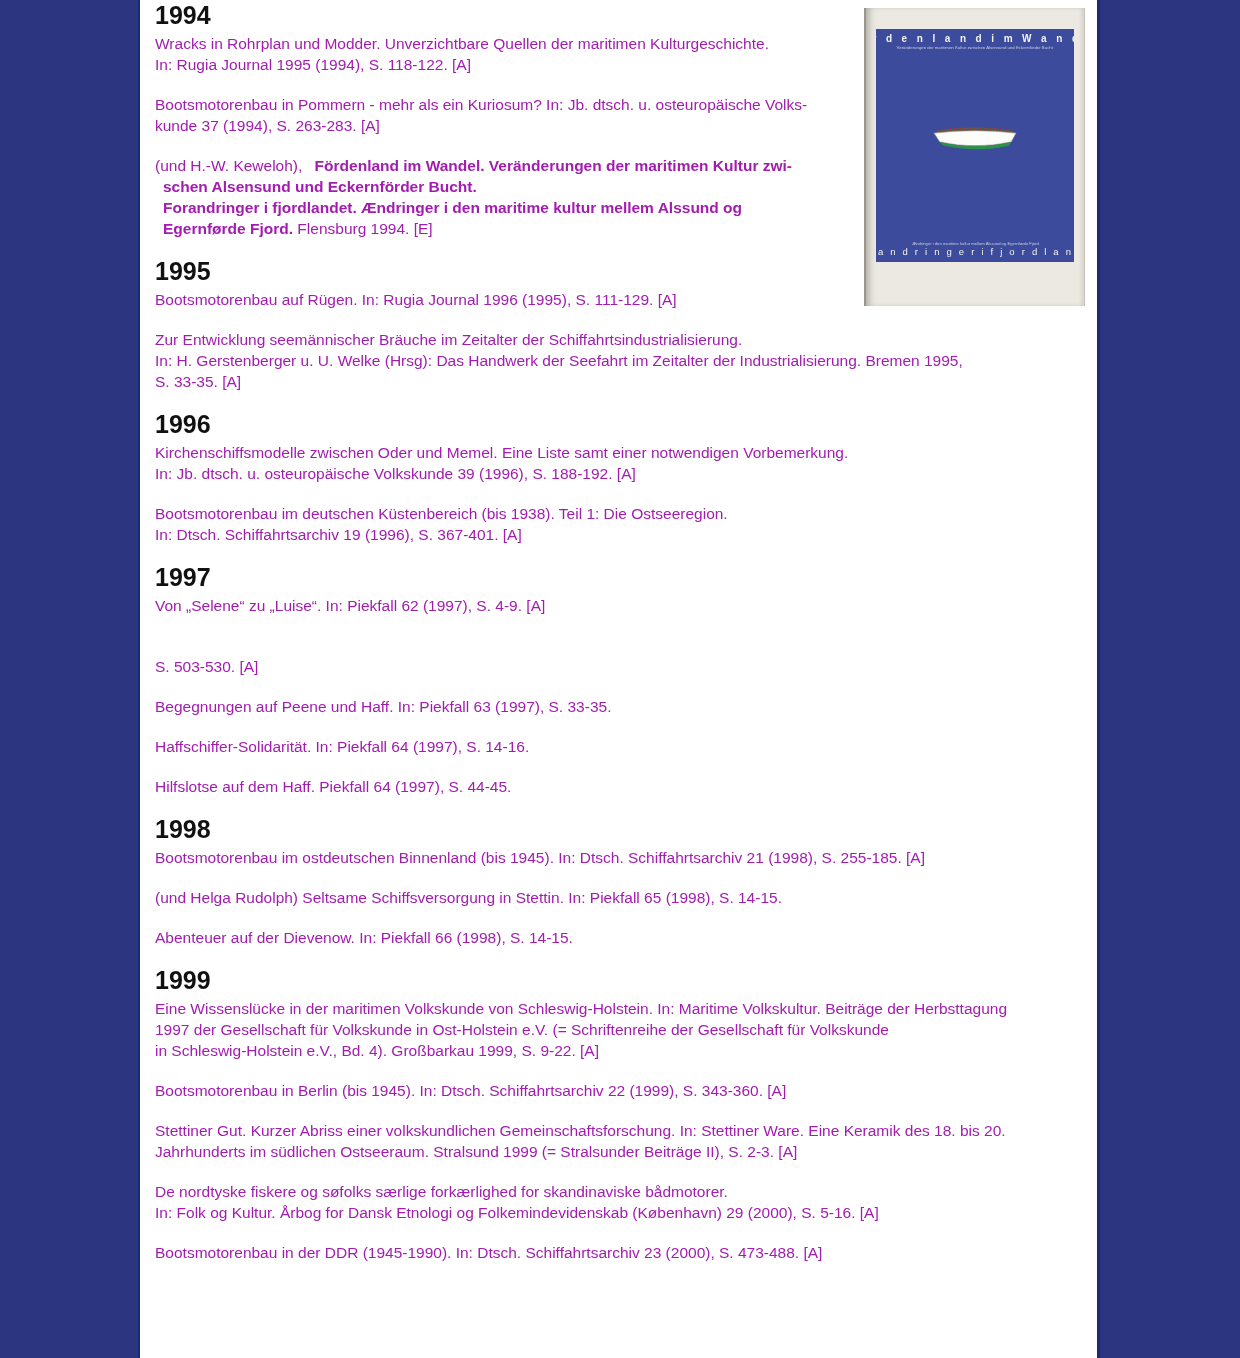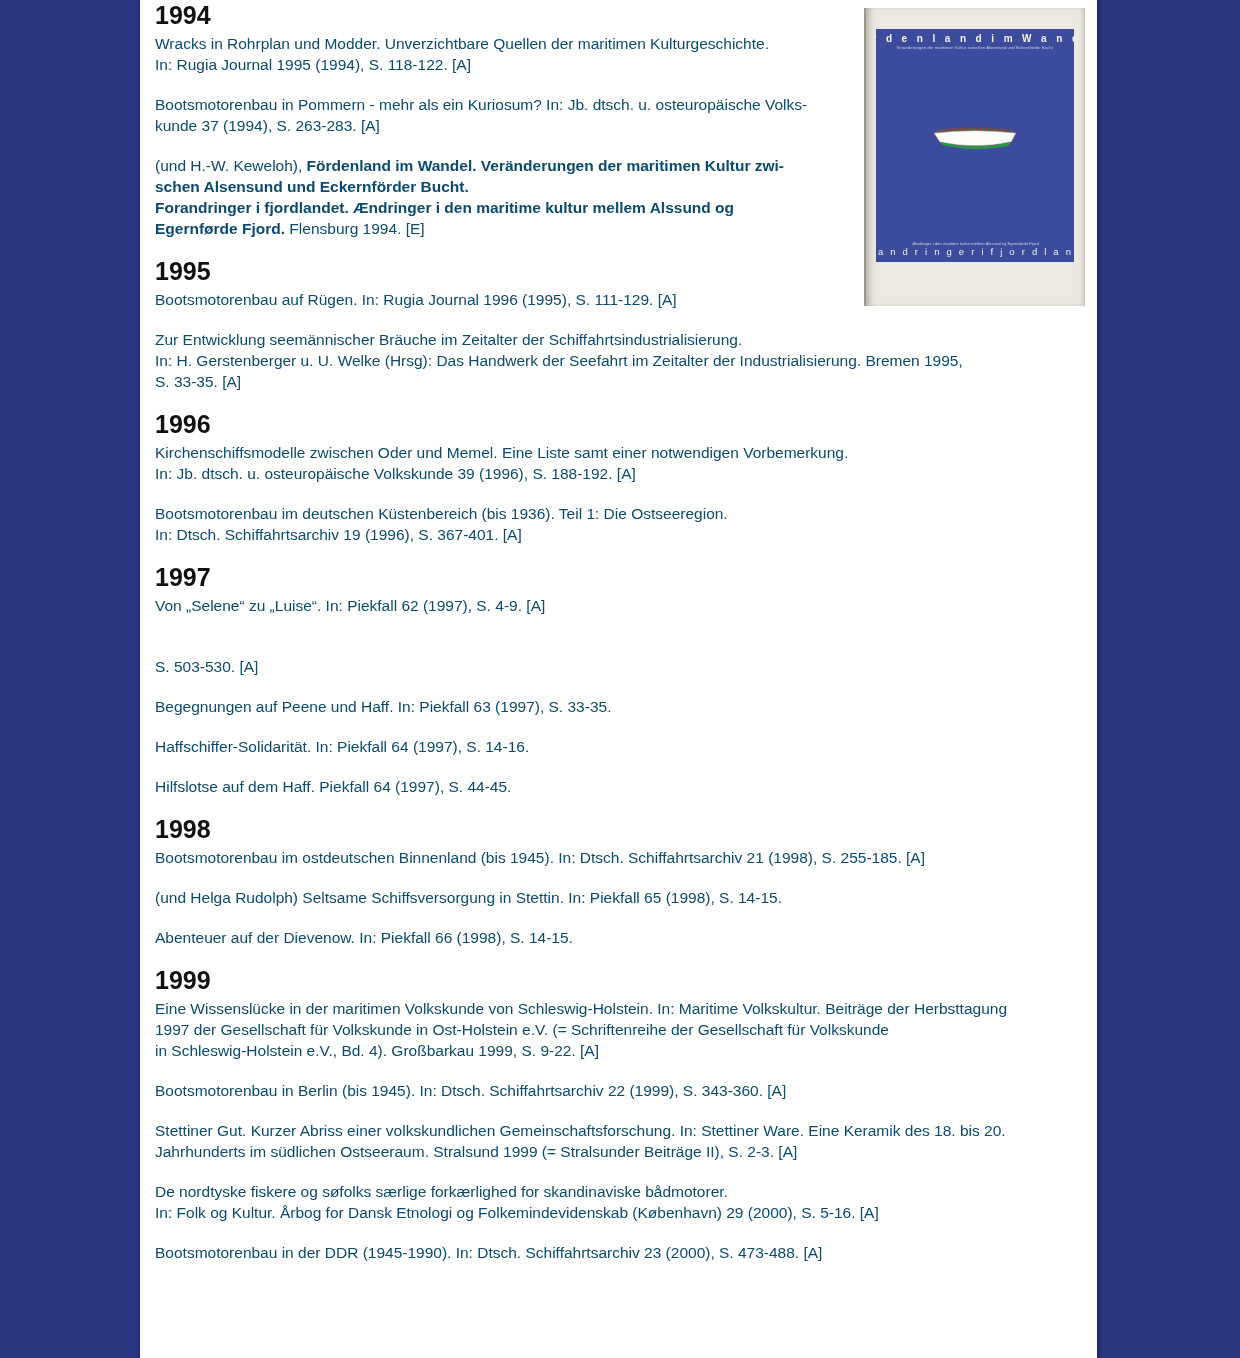--- a/index.html
+++ b/index.html
@@ -27,25 +27,25 @@
     padding: 2px 20px 0 15px;
     box-sizing: border-box;
   }
   h2.year {
     font-size: 25px; line-height: 26px;
     font-weight: bold; color: #111111;
     margin: 0 0 5px 0;
   }
   p.entry {
     font-size: 15.5px; line-height: 21px;
-    color: #0c4a6e;
+    color: #a21caf;
     margin: 0 0 19px 0;
     max-width: 925px;
   }
-  p.entry .bold { font-weight: bold; }
+  p.entry .bold { font-weight: bold; margin-left: 8px; }
 
   
   .cover {
     position: absolute; top: 8px; right: 12px;
     width: 218px; height: 298px;
     background: var(--cover_paper);
     border-left: 2px solid #9a968c;
     border-right: 1px solid #c6c2b8;
     box-shadow: inset 7px 0 7px -4px rgba(60,55,45,0.35), inset -3px 0 3px rgba(60,55,45,0.10);
   }
@@ -114,21 +114,21 @@
     <div id="sections">
         <h2 class="year">1994</h2>
         <p class="entry"><span>Wracks in Rohrplan und Modder. Unverzichtbare Quellen der maritimen Kulturgeschichte.</span><br><span>In: Rugia Journal 1995 (1994), S. 118-122. [A]</span></p>
         <p class="entry"><span>Bootsmotorenbau in Pommern - mehr als ein Kuriosum? In: Jb. dtsch. u. osteuropäische Volks-</span><br><span>kunde 37 (1994), S. 263-283. [A]</span></p>
         <p class="entry"><span>(und H.-W. Keweloh), </span><span class="bold">Fördenland im Wandel. Veränderungen der maritimen Kultur zwi-</span><br><span class="bold">schen Alsensund und Eckernförder Bucht.</span><br><span class="bold">Forandringer i fjordlandet. Ændringer i den maritime kultur mellem Alssund og</span><br><span class="bold">Egernførde Fjord.</span><span> Flensburg 1994. [E]</span></p>
         <h2 class="year">1995</h2>
         <p class="entry"><span>Bootsmotorenbau auf Rügen. In: Rugia Journal 1996 (1995), S. 111-129. [A]</span></p>
         <p class="entry"><span>Zur Entwicklung seemännischer Bräuche im Zeitalter der Schiffahrtsindustrialisierung.</span><br><span>In: H. Gerstenberger u. U. Welke (Hrsg): Das Handwerk der Seefahrt im Zeitalter der Industrialisierung. Bremen 1995,</span><br><span>S. 33-35. [A]</span></p>
         <h2 class="year">1996</h2>
         <p class="entry"><span>Kirchenschiffsmodelle zwischen Oder und Memel. Eine Liste samt einer notwendigen Vorbemerkung.</span><br><span>In: Jb. dtsch. u. osteuropäische Volkskunde 39 (1996), S. 188-192. [A]</span></p>
-        <p class="entry"><span>Bootsmotorenbau im deutschen Küstenbereich (bis 1936). Teil 1: Die Ostseeregion.</span><br><span>In: Dtsch. Schiffahrtsarchiv 19 (1996), S. 367-401. [A]</span></p>
+        <p class="entry"><span>Bootsmotorenbau im deutschen Küstenbereich (bis 1938). Teil 1: Die Ostseeregion.</span><br><span>In: Dtsch. Schiffahrtsarchiv 19 (1996), S. 367-401. [A]</span></p>
         <h2 class="year">1997</h2>
         <p class="entry"><span>Von „Selene“ zu „Luise“. In: Piekfall 62 (1997), S. 4-9. [A]</span></p>
         <p class="entry"><br><span>S. 503-530. [A]</span></p>
         <p class="entry"><span>Begegnungen auf Peene und Haff. In: Piekfall 63 (1997), S. 33-35.</span></p>
         <p class="entry"><span>Haffschiffer-Solidarität. In: Piekfall 64 (1997), S. 14-16.</span></p>
         <p class="entry"><span>Hilfslotse auf dem Haff. Piekfall 64 (1997), S. 44-45.</span></p>
         <h2 class="year">1998</h2>
         <p class="entry"><span>Bootsmotorenbau im ostdeutschen Binnenland (bis 1945). In: Dtsch. Schiffahrtsarchiv 21 (1998), S. 255-185. [A]</span></p>
         <p class="entry"><span>(und Helga Rudolph) Seltsame Schiffsversorgung in Stettin. In: Piekfall 65 (1998), S. 14-15.</span></p>
         <p class="entry"><span>Abenteuer auf der Dievenow. In: Piekfall 66 (1998), S. 14-15.</span></p>

